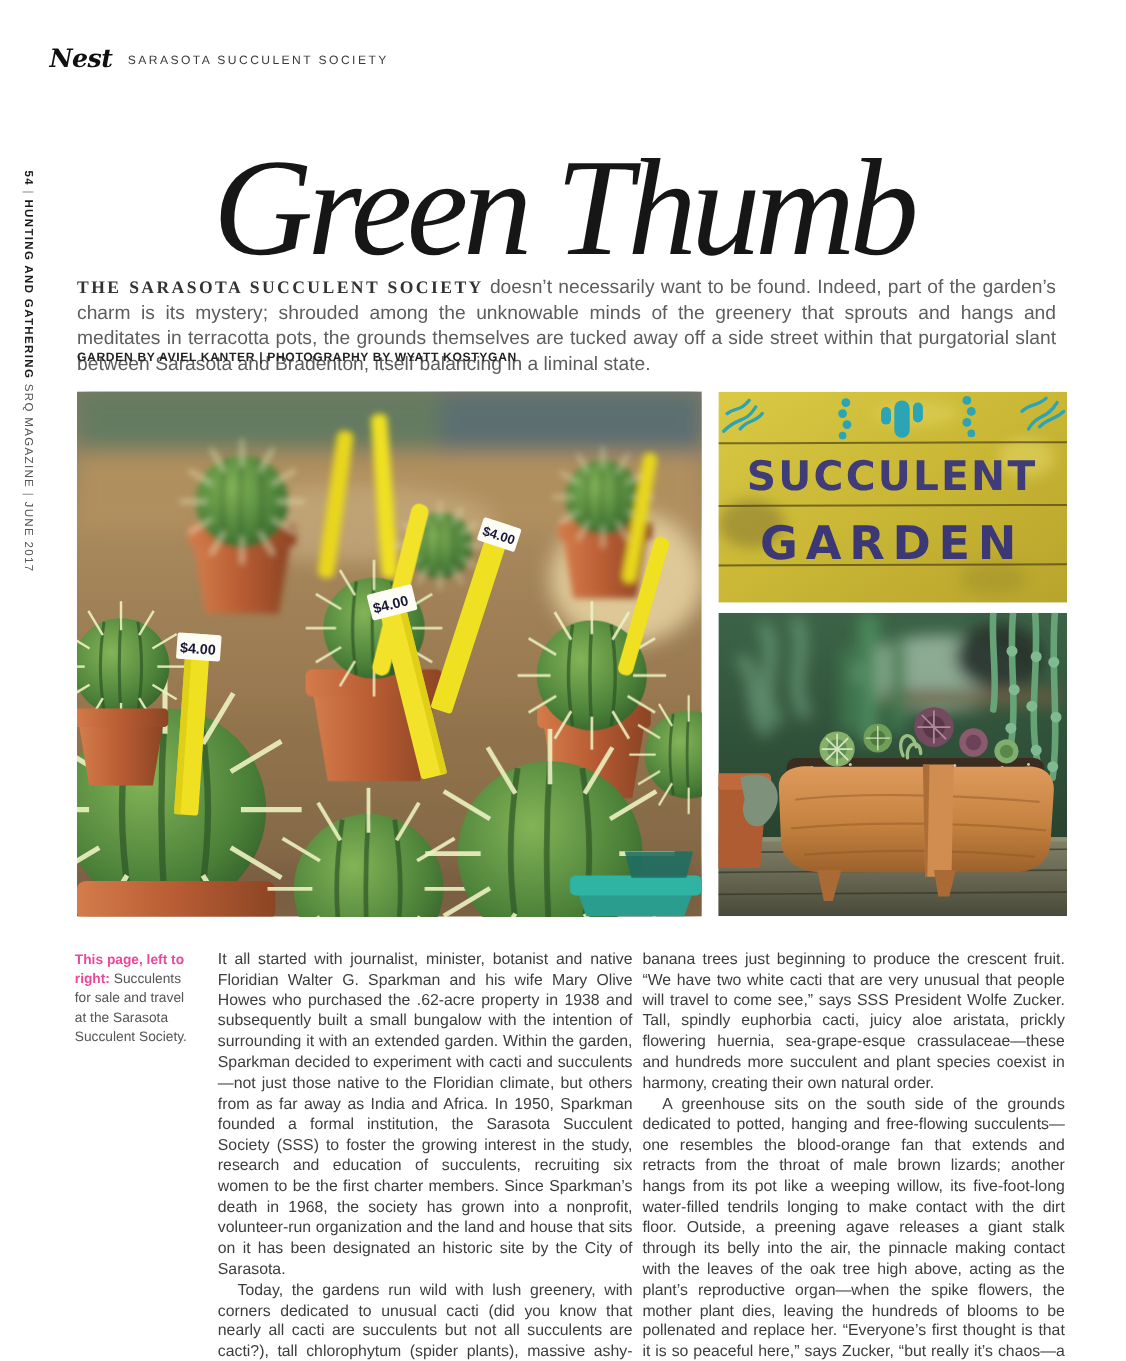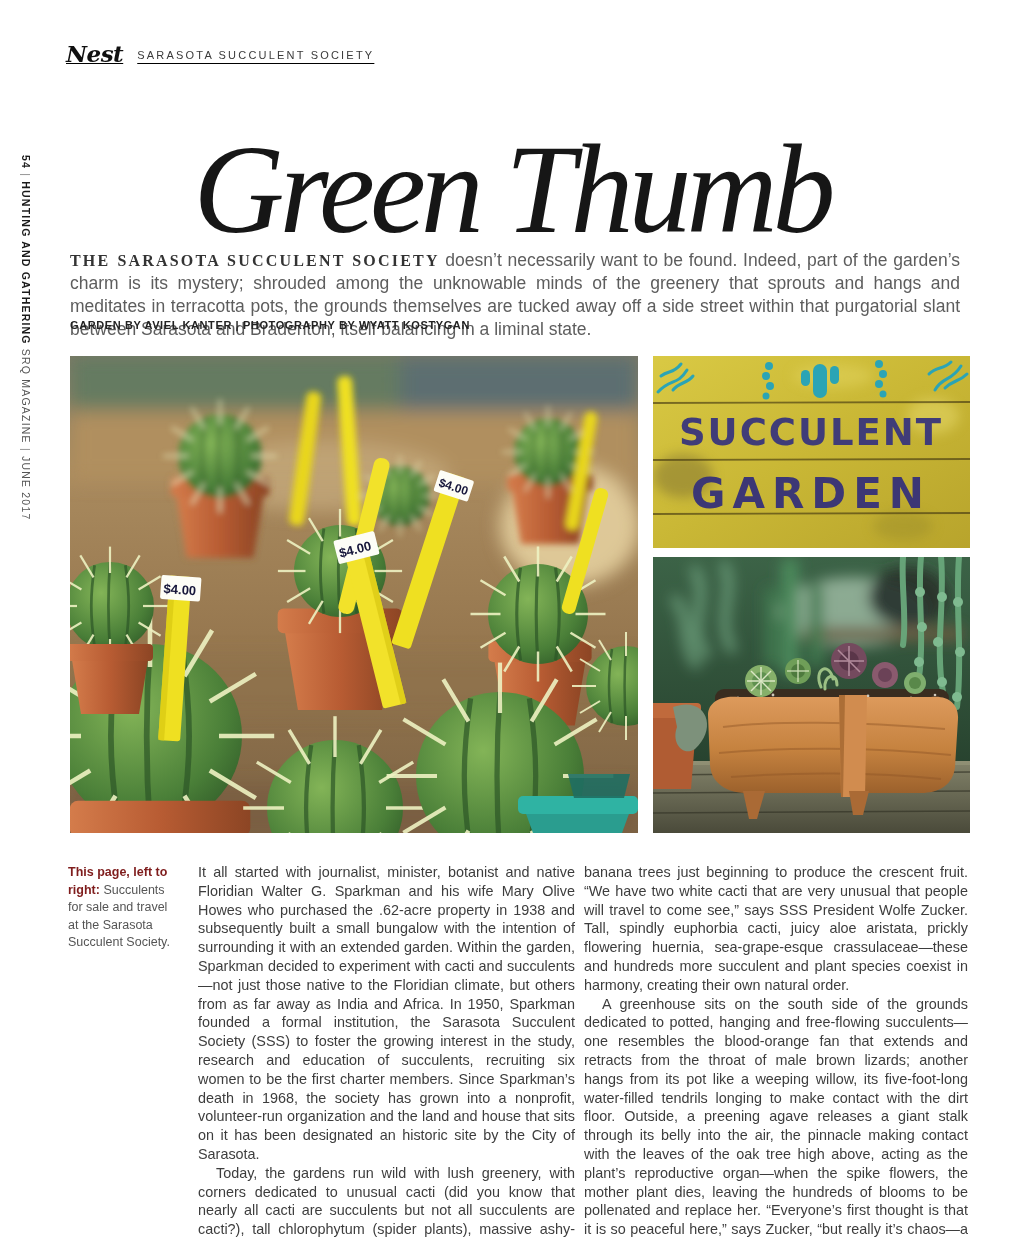--- a/index.html
+++ b/index.html
@@ -12,21 +12,21 @@
   .vstrip{
     position:absolute;left:20px;top:155px;height:420px;
     writing-mode:vertical-rl;
     font-size:10.5px;letter-spacing:1.2px;color:#222;white-space:nowrap;
   }
   .vstrip .bold{font-weight:bold;color:#1a1a1a;}
   .vstrip .light{font-weight:normal;color:#555;}
   .vstrip .divider{color:#888;font-weight:normal;}
 
   
-  .header{position:absolute;left:66px;top:40px;text-decoration:underline;}
+  .header{position:absolute;left:45px;top:40px;}
   .brand{
     font-family:"DejaVu Serif",serif;font-style:italic;font-weight:bold;
     font-size:23px;color:#101010;letter-spacing:-0.5px;
   }
   .kicker{
     font-size:11px;letter-spacing:2.2px;color:#3a3a3a;margin-left:14px;
     position:relative;top:-3px;
   }
 
   
@@ -55,21 +55,21 @@
   .photo svg{display:block;}
   .photo-left{left:70px;top:356px;width:568px;height:477px;}
   .photo-sign{left:653px;top:356px;width:317px;height:192px;}
   .photo-planter{left:653px;top:557px;width:317px;height:276px;}
 
   
   .caption{
     position:absolute;left:68px;top:864px;width:102px;
     font-size:12.5px;line-height:1.4;color:#555;
   }
-  .caption .cap-bold{font-weight:bold;color:#7f1d1d;}
+  .caption .cap-bold{font-weight:bold;color:#ec4899;}
   .col{position:absolute;top:863px;font-size:14.4px;line-height:18.8px;
        color:#3d3d3d;text-align:justify;}
   .col1{left:198px;width:377px;}
   .col2{left:584px;width:384px;}
   .col p{margin:0;}
   .col p.indent{text-indent:18px;}
 </style>
 </head>
 <body>
 

